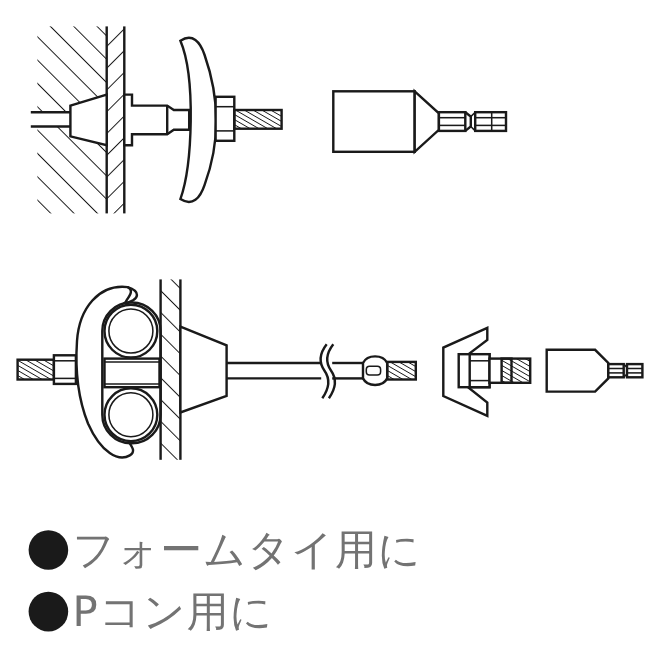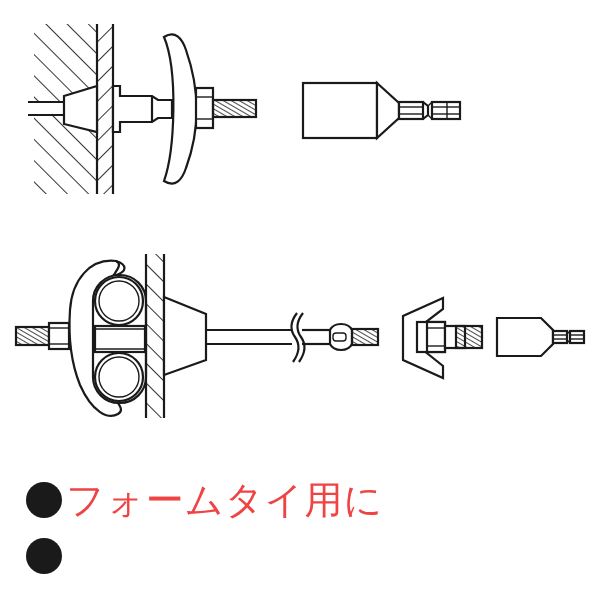--- a/index.html
+++ b/index.html
@@ -2,21 +2,21 @@
 <html><head>
   <meta charset="utf-8">
   <style>
     html, body { margin: 0; padding: 0; background: #ffffff; }
     body { width: 600px; height: 600px; position: relative; overflow: hidden; }
     #diagram { position: absolute; left: 0; top: 0; width: 600px; height: 460px; }
     .ln { fill: none; stroke: #1a1a1a; stroke-width: 2.2; stroke-linejoin: miter; }
     .lnw { fill: #ffffff; stroke: #1a1a1a; stroke-width: 2.2; }
     .thin { fill: none; stroke: #1a1a1a; stroke-width: 1.4; }
     .hatch { stroke: #1a1a1a; stroke-width: 1.8; }
-    .legend { position: absolute; left: 26px; top: 472px; font-family: "DejaVu Sans", sans-serif; color: #ef4444; }
+    .legend { position: absolute; left: 26px; top: 472px; font-family: "DejaVu Sans", sans-serif; color: #737373; }
     .legend-item { display: flex; align-items: center; height: 56px; font-size: 38px; letter-spacing: 1px; }
     .bullet { display: inline-block; width: 36px; height: 36px; border-radius: 50%; background: #1a1a1a; margin-right: 4px; }
   </style>
 </head>
 <body>
 
 <svg id="diagram" viewBox="0 0 600 460" xmlns="http://www.w3.org/2000/svg">
   <defs>
     <pattern id="wallHatch" patternUnits="userSpaceOnUse" width="15" height="15" patternTransform="rotate(-45)">
       <line x1="0" y1="0" x2="0" y2="15" class="hatch"></line>
@@ -177,14 +177,15 @@
   </g>
 </svg>
 
 <div class="legend">
   <div class="legend-item">
     <span class="bullet"></span>
     <span>フォームタイ用に</span>
   </div>
   <div class="legend-item">
     <span class="bullet"></span>
+    <span>Pコン用に</span>
   </div>
 </div>
 
 </body></html>

